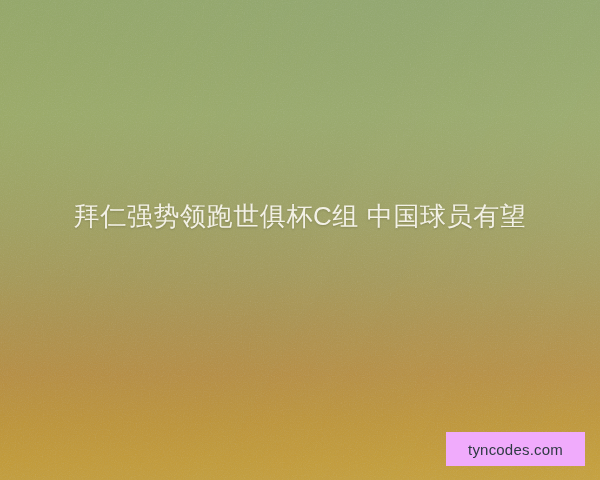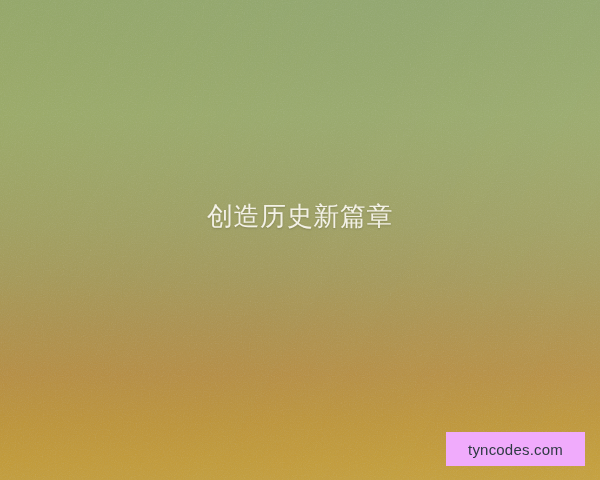--- a/index.html
+++ b/index.html
@@ -101,20 +101,20 @@
       <feTurbulence type="fractalNoise" baseFrequency="0.85" numOctaves="3" stitchTiles="stitch"></feTurbulence>
       <feColorMatrix type="saturate" values="0"></feColorMatrix>
       <feComponentTransfer>
         <feFuncA type="linear" slope="0.42" intercept="-0.12"></feFuncA>
       </feComponentTransfer>
     </filter>
     <rect width="600" height="480" filter="url(#grainFilter)"></rect>
   </svg>
 
   <div id="text-block">
-    <div class="title-line">创造历史新篇章</div>
+    <div class="title-line">拜仁强势领跑世俱杯C组 中国球员有望</div>
   </div>
 
   <div id="watermark-badge">
     <span id="watermark-label">tyncodes.com</span>
   </div>
 
 </div>
 
 </body></html>

